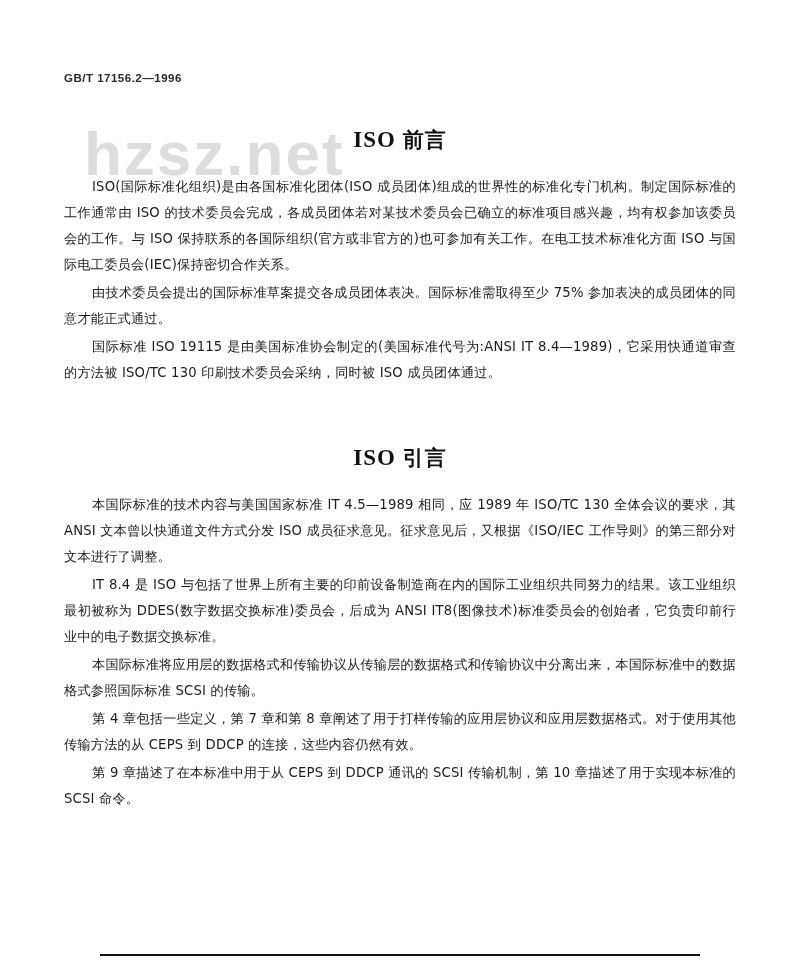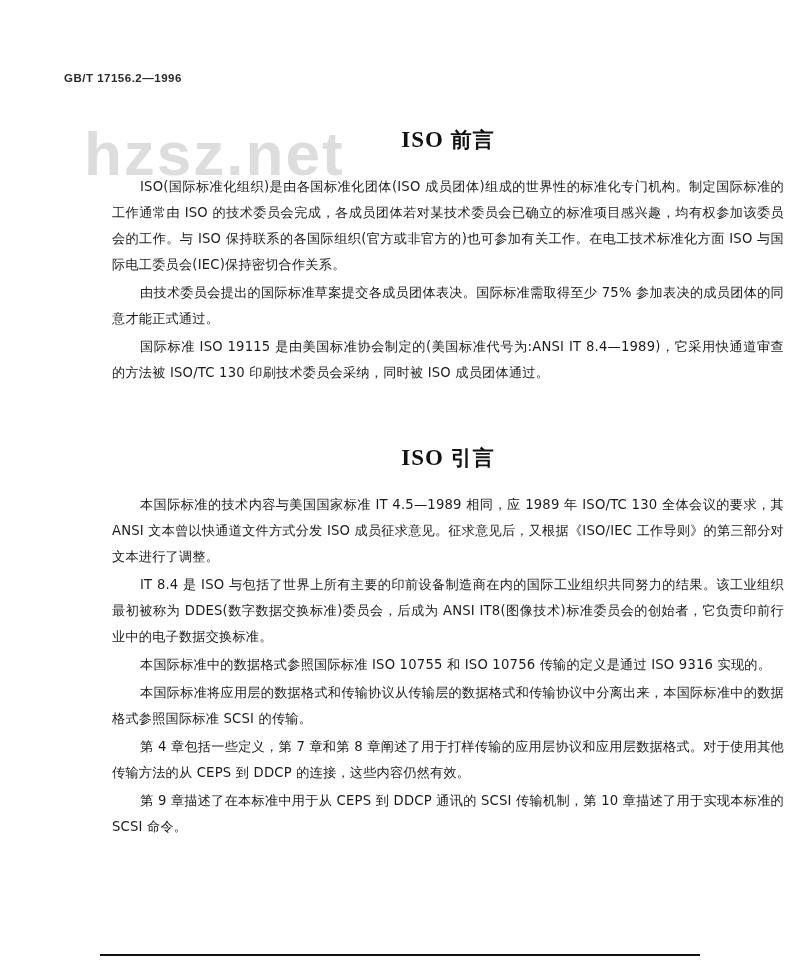--- a/index.html
+++ b/index.html
@@ -43,21 +43,20 @@
     letter-spacing: 2px;
     opacity: 0.85;
     user-select: none;
     white-space: nowrap;
   }
   .content {
     position: absolute;
     top: 120px;
     left: 64px;
     width: 672px;
-    margin-left: 48px;
   }
   .sec-title {
     text-align: center;
     font-size: 23px;
     font-weight: bold;
     letter-spacing: 1px;
     margin: 0 0 20px 0;
     color: #111;
   }
   .sec-title .latin {
@@ -113,21 +112,20 @@
 
     <div class="spacer-1"></div>
 
     <div class="block-intro">
       <div class="sec-title">
         <span class="latin">ISO</span>
         <span class="cjk">引言</span>
       </div>
       <p class="body">本国际标准的技术内容与美国国家标准 IT 4.5—1989 相同，应 1989 年 ISO/TC 130 全体会议的要求，其 ANSI 文本曾以快通道文件方式分发 ISO 成员征求意见。征求意见后，又根据《ISO/IEC 工作导则》的第三部分对文本进行了调整。</p>
       <p class="body">IT 8.4 是 ISO 与包括了世界上所有主要的印前设备制造商在内的国际工业组织共同努力的结果。该工业组织最初被称为 DDES(数字数据交换标准)委员会，后成为 ANSI IT8(图像技术)标准委员会的创始者，它负责印前行业中的电子数据交换标准。</p>
-      <p class="body">本国际标准中的数据格式参照国际标准 ISO 10755 和 ISO 10756 传输的定义是通过 ISO 9316 实现的。</p>
       <p class="body">本国际标准将应用层的数据格式和传输协议从传输层的数据格式和传输协议中分离出来，本国际标准中的数据格式参照国际标准 SCSI 的传输。</p>
       <p class="body">第 4 章包括一些定义，第 7 章和第 8 章阐述了用于打样传输的应用层协议和应用层数据格式。对于使用其他传输方法的从 CEPS 到 DDCP 的连接，这些内容仍然有效。</p>
       <p class="body">第 9 章描述了在本标准中用于从 CEPS 到 DDCP 通讯的 SCSI 传输机制，第 10 章描述了用于实现本标准的 SCSI 命令。</p>
     </div>
 
   </div>
 
   <div class="bottom-rule"></div>
 
 </div>

